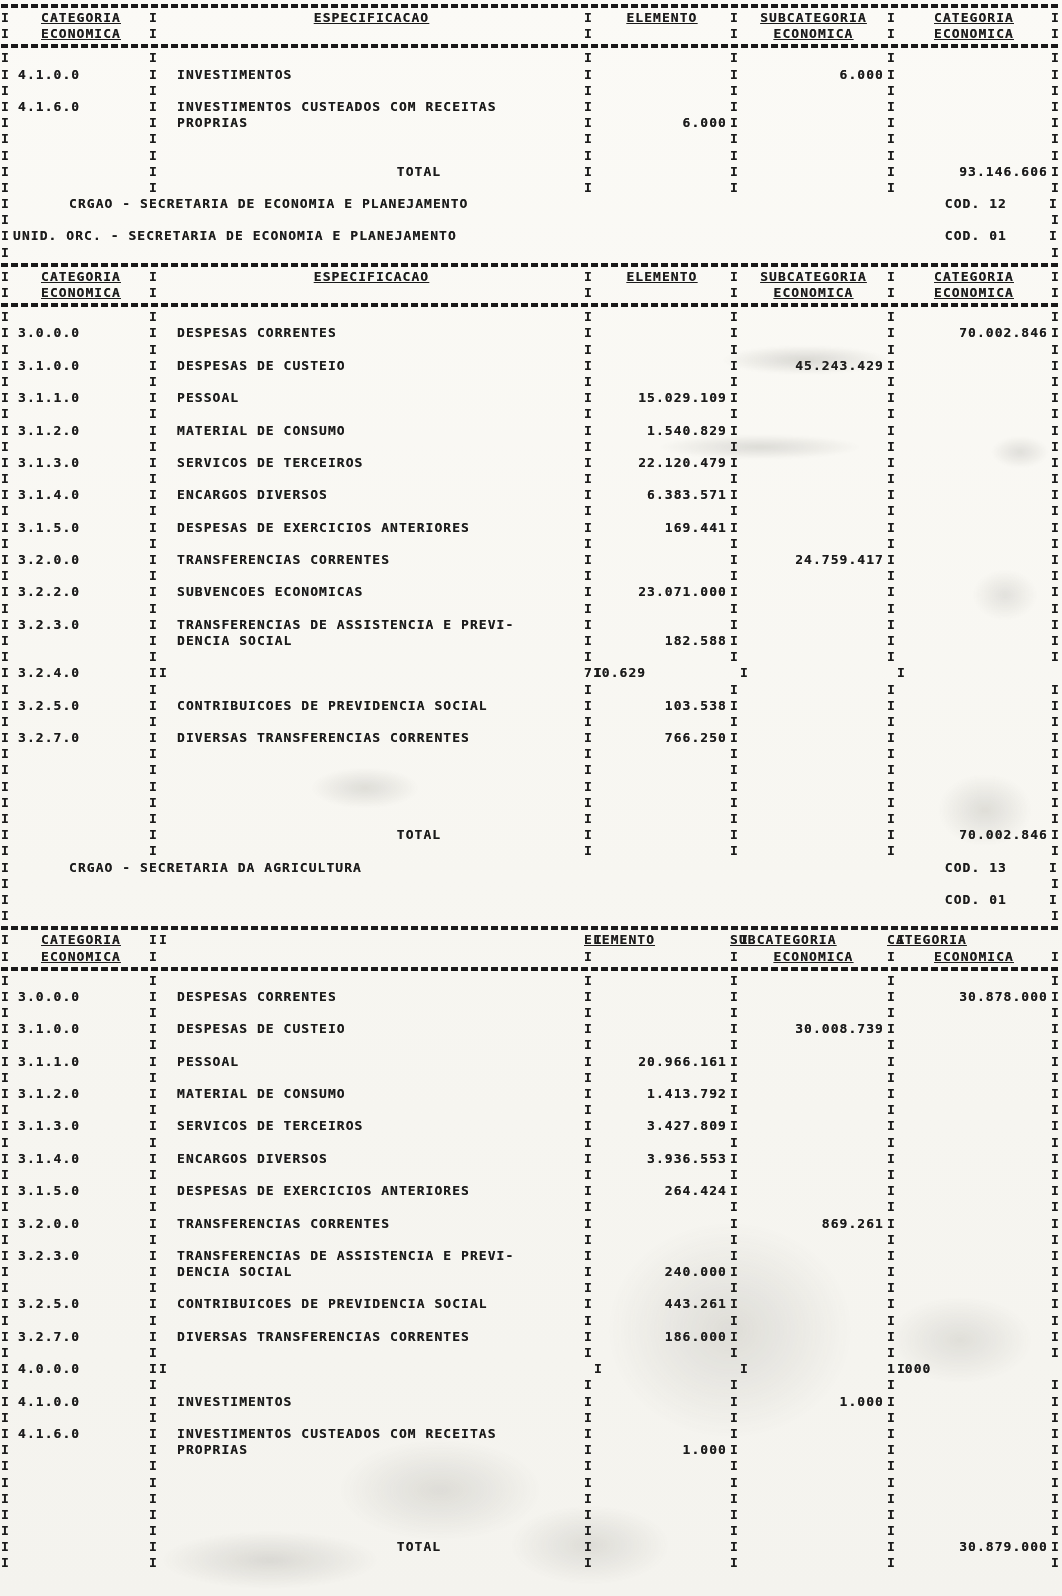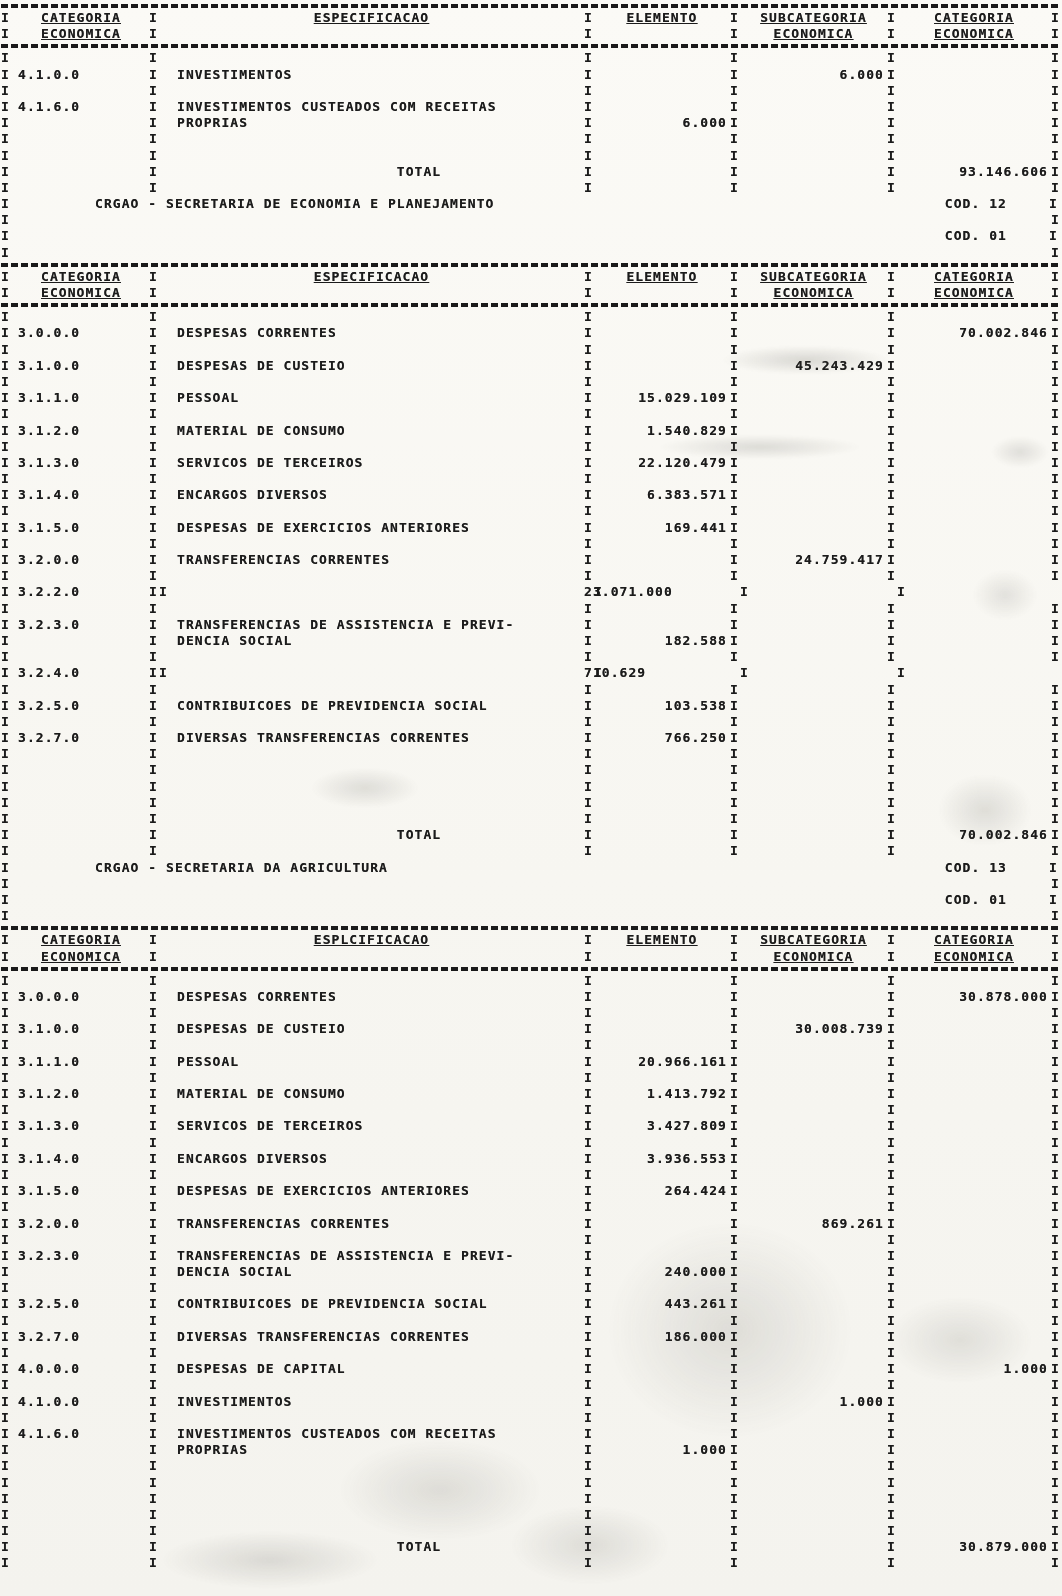--- a/index.html
+++ b/index.html
@@ -31,21 +31,21 @@
   .hc{text-align:center;padding:0;text-decoration:underline;}
   .spec.total{padding-left:95px;text-align:center;}
   .rule{
     height:4px;margin:2px 0 2px 1px;width:1058px;
     background:repeating-linear-gradient(90deg,#1a1a1a 0 7px,rgba(26,26,26,0) 7px 10px);
   }
   .fln{
     display:grid;grid-template-columns:12px 1036px 14px;
     height:16.2px;line-height:16.2px;white-space:nowrap;margin-left:1px;
   }
-  .fc{display:flex;margin-left:26px;}
+  .fc{display:flex;}
   .fc.orgao .flabel{padding-left:56px;}
   .fcod{margin-left:auto;padding-right:42px;}
   .sm{
     position:absolute;border-radius:50%;
     background:radial-gradient(closest-side,rgba(72,70,64,var(--o,.15)),rgba(72,70,64,0) 72%);
     filter:blur(1px);pointer-events:none;
   }
 </style>
 </head>
 <body>
@@ -225,20 +225,21 @@
       <span class="cell elem"></span>
       <span class="rail"></span>
       <span class="cell sub"></span>
       <span class="rail"></span>
       <span class="cell cat"></span>
       <span class="rail">I</span>
     </div>
     <div class="fln">
       <span class="rail">I</span>
       <span class="fc unid">
+        <span class="flabel">UNID. ORC. - SECRETARIA DE ECONOMIA E PLANEJAMENTO</span>
         <span class="fcod">COD. 01</span>
       </span>
       <span class="rail">I</span>
     </div>
     <div class="ln">
       <span class="rail">I</span>
       <span class="cell code"></span>
       <span class="rail"></span>
       <span class="cell spec"></span>
       <span class="rail"></span>
@@ -495,20 +496,21 @@
       <span class="rail">I</span>
       <span class="cell sub"></span>
       <span class="rail">I</span>
       <span class="cell cat"></span>
       <span class="rail">I</span>
     </div>
     <div class="ln">
       <span class="rail">I</span>
       <span class="cell code">3.2.2.0</span>
       <span class="rail">I</span>
+      <span class="cell spec">SUBVENCOES ECONOMICAS</span>
       <span class="rail">I</span>
       <span class="cell elem">23.071.000</span>
       <span class="rail">I</span>
       <span class="cell sub"></span>
       <span class="rail">I</span>
       <span class="cell cat"></span>
       <span class="rail">I</span>
     </div>
     <div class="ln">
       <span class="rail">I</span>
@@ -756,21 +758,20 @@
       <span class="cell sub"></span>
       <span class="rail"></span>
       <span class="cell cat"></span>
       <span class="rail">I</span>
     </div>
     <div class="rule"></div>
     <div class="ln">
       <span class="rail">I</span>
       <span class="cell code hc">CATEGORIA</span>
       <span class="rail">I</span>
-      <span class="cell spec hc">ESPLCIFICACAO</span>
       <span class="rail">I</span>
       <span class="cell elem hc">ELEMENTO</span>
       <span class="rail">I</span>
       <span class="cell sub hc">SUBCATEGORIA</span>
       <span class="rail">I</span>
       <span class="cell cat hc">CATEGORIA</span>
       <span class="rail">I</span>
     </div>
     <div class="ln">
       <span class="rail">I</span>
@@ -1095,21 +1096,20 @@
       <span class="rail">I</span>
       <span class="cell sub"></span>
       <span class="rail">I</span>
       <span class="cell cat"></span>
       <span class="rail">I</span>
     </div>
     <div class="ln">
       <span class="rail">I</span>
       <span class="cell code">4.0.0.0</span>
       <span class="rail">I</span>
-      <span class="cell spec">DESPESAS DE CAPITAL</span>
       <span class="rail">I</span>
       <span class="cell elem"></span>
       <span class="rail">I</span>
       <span class="cell sub"></span>
       <span class="rail">I</span>
       <span class="cell cat">1.000</span>
       <span class="rail">I</span>
     </div>
     <div class="ln">
       <span class="rail">I</span>

